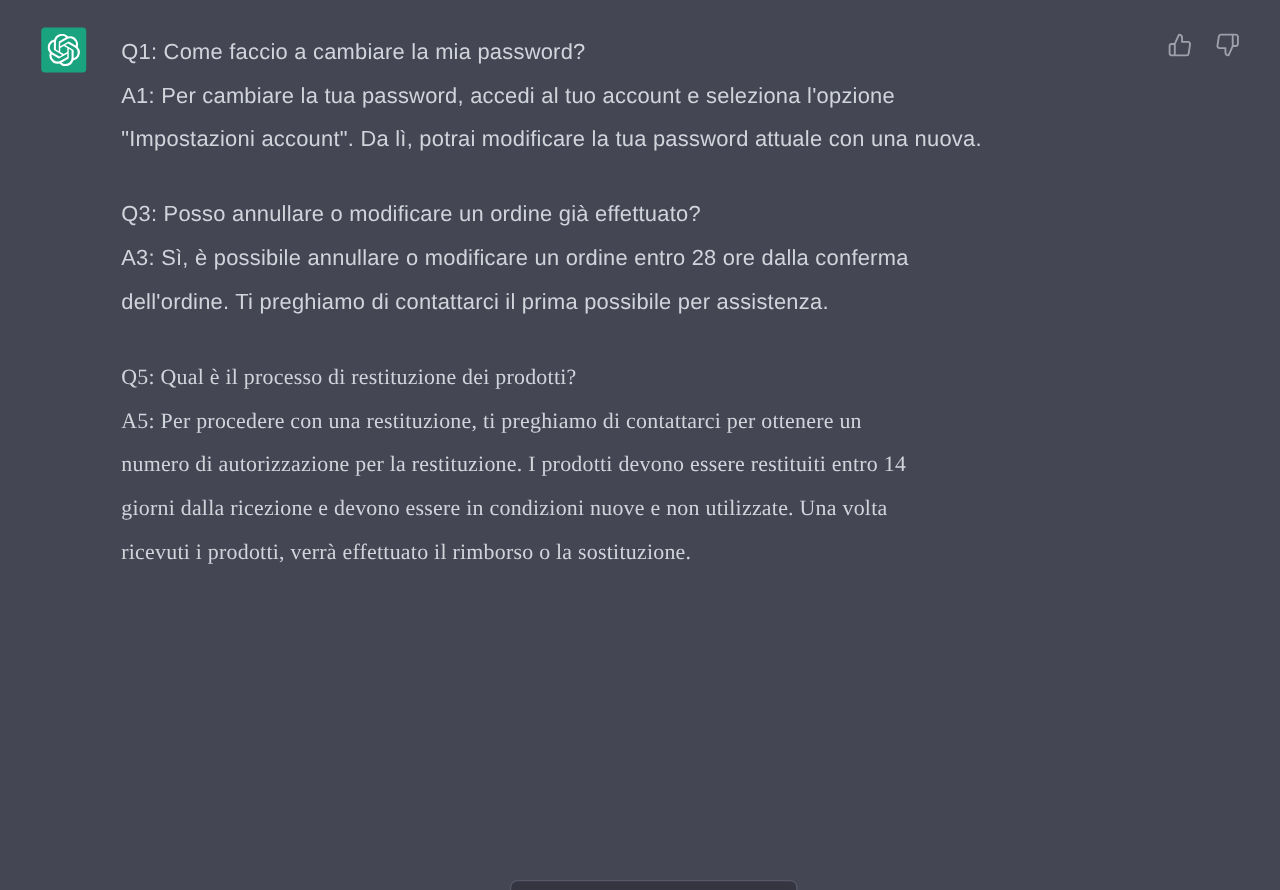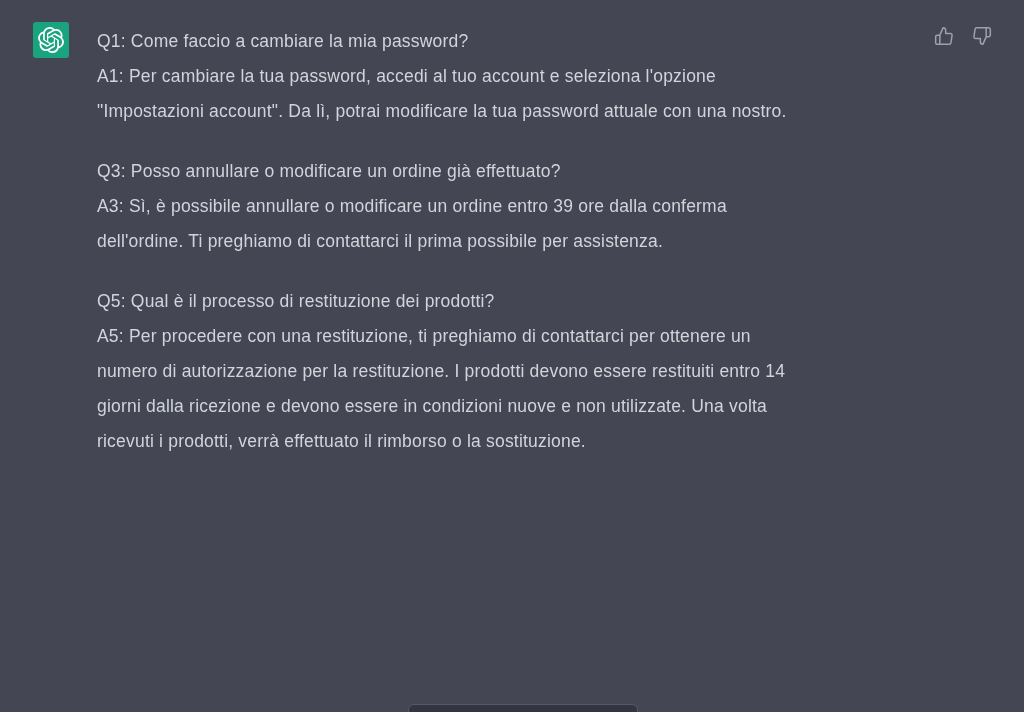--- a/index.html
+++ b/index.html
@@ -31,21 +31,21 @@
     width: 850px;
     color: var(--text, #D1D5DB);
     font-size: 17.5px;
     letter-spacing: 0.2px;
     line-height: 35px;
   }
   .para {
     margin: 0 0 25px 0;
     white-space: pre-line;
   }
-  .para:last-child { margin-bottom: 0; }
+  .para:last-child { margin-bottom: 0; font-family: Liberation Serif, serif; }
   .actions {
     position: absolute;
     left: 932px;
     top: 24px;
     display: flex;
     gap: 14px;
   }
   .icon-btn {
     background: transparent;
     border: none;
@@ -78,23 +78,23 @@
     <span>
       <svg width="26" height="26" viewBox="0 0 24 24" fill="#ffffff" aria-hidden="true">
         <path d="M22.2819 9.8211a5.9847 5.9847 0 0 0-.5157-4.9108 6.0462 6.0462 0 0 0-6.5098-2.9A6.0651 6.0651 0 0 0 4.9807 4.1818a5.9847 5.9847 0 0 0-3.9977 2.9 6.0462 6.0462 0 0 0 .7427 7.0966 5.98 5.98 0 0 0 .511 4.9107 6.051 6.051 0 0 0 6.5146 2.9001A5.9847 5.9847 0 0 0 13.2599 24a6.0557 6.0557 0 0 0 5.7718-4.2058 5.9894 5.9894 0 0 0 3.9977-2.9001 6.0557 6.0557 0 0 0-.7475-7.073zM13.2599 22.4301a4.4755 4.4755 0 0 1-2.8764-1.0408l.1419-.0804 4.7783-2.7582a.7948.7948 0 0 0 .3927-.6813v-6.7369l2.02 1.1686a.071.071 0 0 1 .038.0615v5.5826a4.504 4.504 0 0 1-4.4945 4.4849zm-9.6607-4.1254a4.4708 4.4708 0 0 1-.5346-3.0137l.142.0852 4.783 2.7582a.7712.7712 0 0 0 .7806 0l5.8428-3.3685v2.3324a.0804.0804 0 0 1-.0332.0615L9.74 19.9502a4.4992 4.4992 0 0 1-6.1408-1.6464zM2.3408 7.8956a4.485 4.485 0 0 1 2.3655-1.9728V11.6a.7664.7664 0 0 0 .3879.6765l5.8144 3.3543-2.0201 1.1685a.0757.0757 0 0 1-.071 0l-4.8303-2.7865A4.504 4.504 0 0 1 2.3408 7.8956zm16.5963 3.8558L13.1038 8.364 15.1192 7.2a.0757.0757 0 0 1 .071 0l4.8303 2.7913a4.4944 4.4944 0 0 1-.6765 8.1042v-5.6772a.79.79 0 0 0-.407-.667zm2.0107-3.0231l-.142-.0852-4.7735-2.7818a.7759.7759 0 0 0-.7854 0L9.409 9.2297V6.8974a.0662.0662 0 0 1 .0284-.0615l4.8303-2.7866a4.4992 4.4992 0 0 1 6.6802 4.66zM8.3065 12.863l-2.02-1.1638a.0804.0804 0 0 1-.038-.0567V6.0742a4.4992 4.4992 0 0 1 7.3757-3.4537l-.142.0805L8.704 5.459a.7948.7948 0 0 0-.3927.6813zm1.0976-2.3654l2.602-1.4998 2.6069 1.4998v2.9994l-2.5974 1.4997-2.6067-1.4997Z"></path>
       </svg>
     </span>
   </div>
 
   <div class="content" id="faq-container">
       <p class="para">Q1: Come faccio a cambiare la mia password?
 A1: Per cambiare la tua password, accedi al tuo account e seleziona l'opzione
-"Impostazioni account". Da lì, potrai modificare la tua password attuale con una nostro.</p>
+"Impostazioni account". Da lì, potrai modificare la tua password attuale con una nuova.</p>
       <p class="para">Q3: Posso annullare o modificare un ordine già effettuato?
-A3: Sì, è possibile annullare o modificare un ordine entro 39 ore dalla conferma
+A3: Sì, è possibile annullare o modificare un ordine entro 28 ore dalla conferma
 dell'ordine. Ti preghiamo di contattarci il prima possibile per assistenza.</p>
       <p class="para">Q5: Qual è il processo di restituzione dei prodotti?
 A5: Per procedere con una restituzione, ti preghiamo di contattarci per ottenere un
 numero di autorizzazione per la restituzione. I prodotti devono essere restituiti entro 14
 giorni dalla ricezione e devono essere in condizioni nuove e non utilizzate. Una volta
 ricevuti i prodotti, verrà effettuato il rimborso o la sostituzione.</p>
     </div>
 
   <div class="actions">
     <button class="icon-btn">

